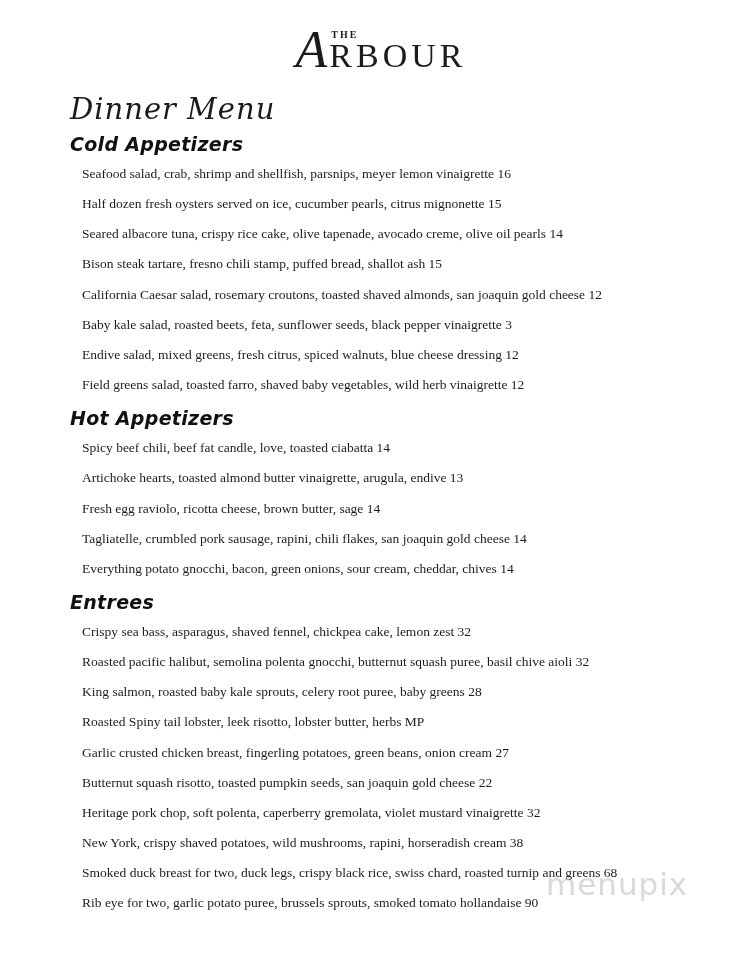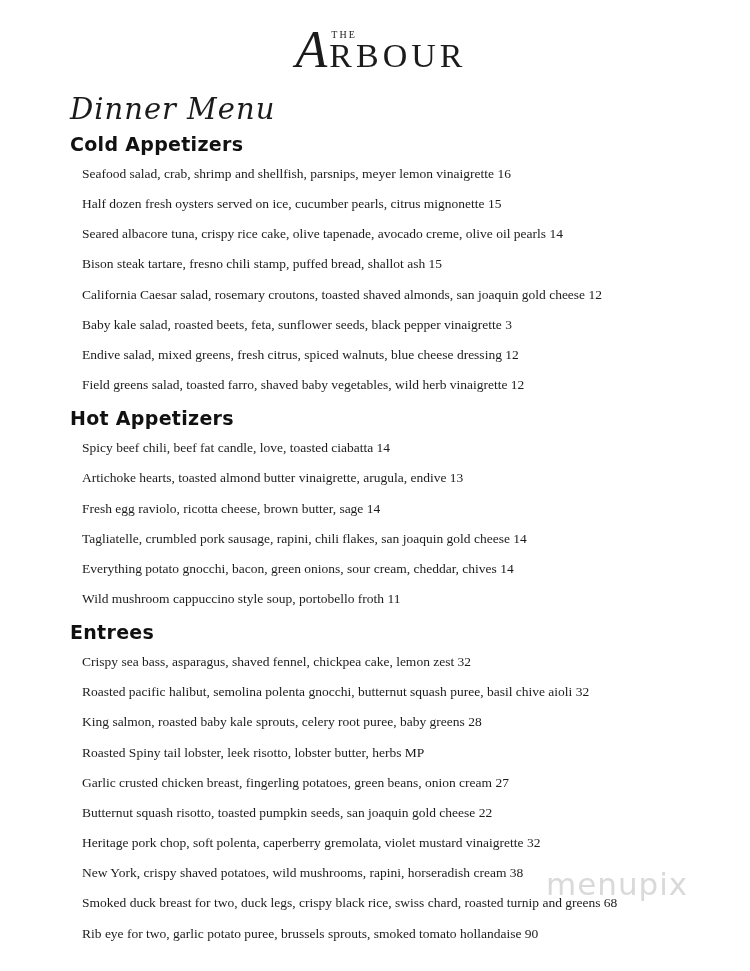--- a/index.html
+++ b/index.html
@@ -32,21 +32,21 @@
     display: flex;
     flex-direction: column;
     align-items: flex-start;
     margin-left: 2px;
   }
   .logo-the {
     font-size: 10px;
     letter-spacing: 2px;
     line-height: 1;
     margin: 0 0 1px 2px;
-    font-weight: normal;
+    font-weight: bold;
   }
   .logo-rest {
     font-size: 34px;
     letter-spacing: 4px;
     line-height: 0.9;
   }
 
   
   .menu-title {
     text-align: left;
@@ -54,20 +54,21 @@
     font-style: italic;
     font-size: 29px;
     letter-spacing: 1px;
     margin: 20px 0 4px 0;
   }
 
   
   .section { margin-top: 8px; }
   .section-heading {
     font-family: "DejaVu Sans", sans-serif;
+    font-style: italic;
     font-weight: bold;
     font-size: 19px;
     letter-spacing: 0.3px;
     line-height: 1.1;
     margin: 6px 0 12px 0;
     color: #111111;
   }
   .menu-item {
     font-family: "Liberation Serif", serif;
     font-size: 13.5px;
@@ -117,21 +118,20 @@
       <p class="menu-item">Field greens salad, toasted farro, shaved baby vegetables, wild herb vinaigrette 12</p>
     </div>
 
     <div class="section">
       <div class="section-heading">Hot Appetizers</div>
       <p class="menu-item">Spicy beef chili, beef fat candle, love, toasted ciabatta 14</p>
       <p class="menu-item">Artichoke hearts, toasted almond butter vinaigrette, arugula, endive 13</p>
       <p class="menu-item">Fresh egg raviolo, ricotta cheese, brown butter, sage 14</p>
       <p class="menu-item">Tagliatelle, crumbled pork sausage, rapini, chili flakes, san joaquin gold cheese 14</p>
       <p class="menu-item">Everything potato gnocchi, bacon, green onions, sour cream, cheddar, chives 14</p>
-      <p class="menu-item">Wild mushroom cappuccino style soup, portobello froth 11</p>
     </div>
 
     <div class="section">
       <div class="section-heading">Entrees</div>
       <p class="menu-item">Crispy sea bass, asparagus, shaved fennel, chickpea cake, lemon zest 32</p>
       <p class="menu-item">Roasted pacific halibut, semolina polenta gnocchi, butternut squash puree, basil chive aioli 32</p>
       <p class="menu-item">King salmon, roasted baby kale sprouts, celery root puree, baby greens 28</p>
       <p class="menu-item">Roasted Spiny tail lobster, leek risotto, lobster butter, herbs MP</p>
       <p class="menu-item">Garlic crusted chicken breast, fingerling potatoes, green beans, onion cream 27</p>
       <p class="menu-item">Butternut squash risotto, toasted pumpkin seeds, san joaquin gold cheese 22</p>

